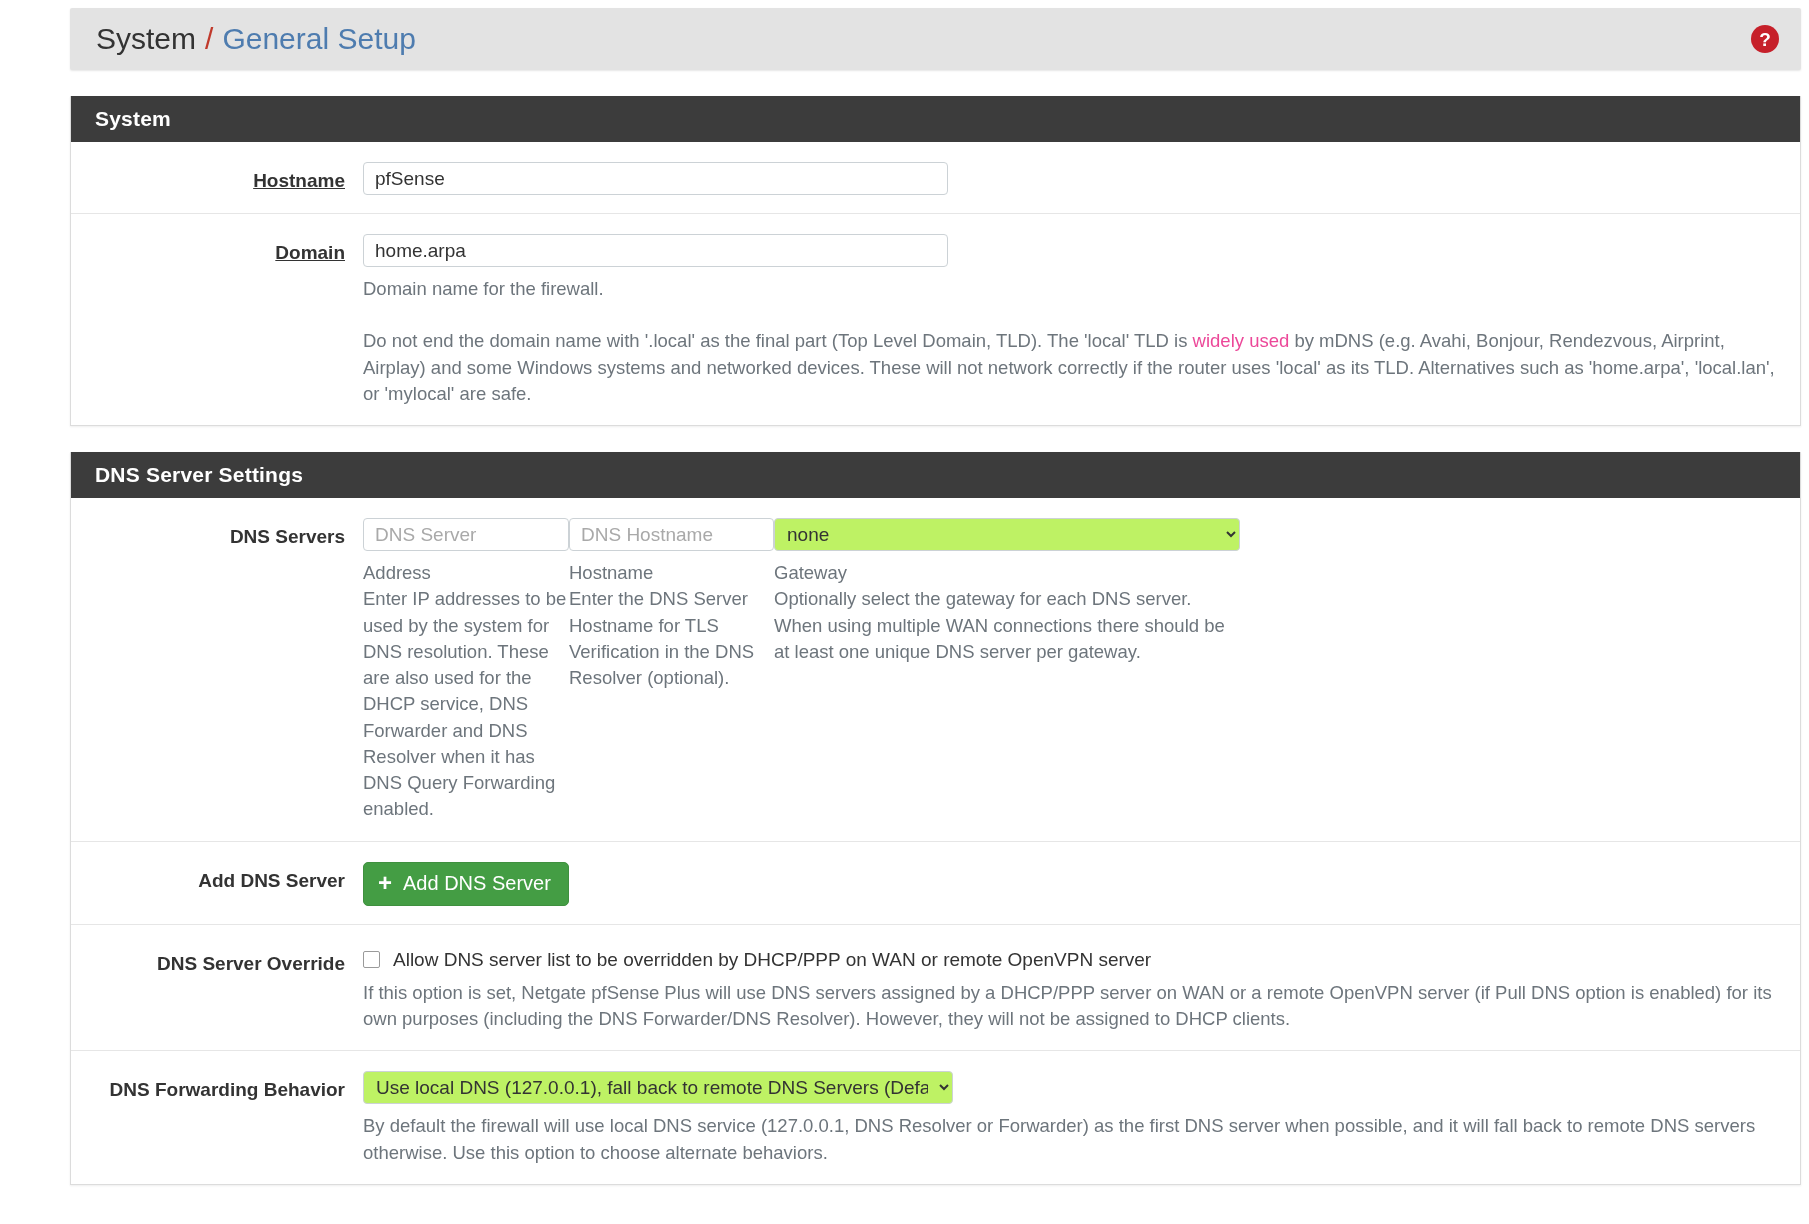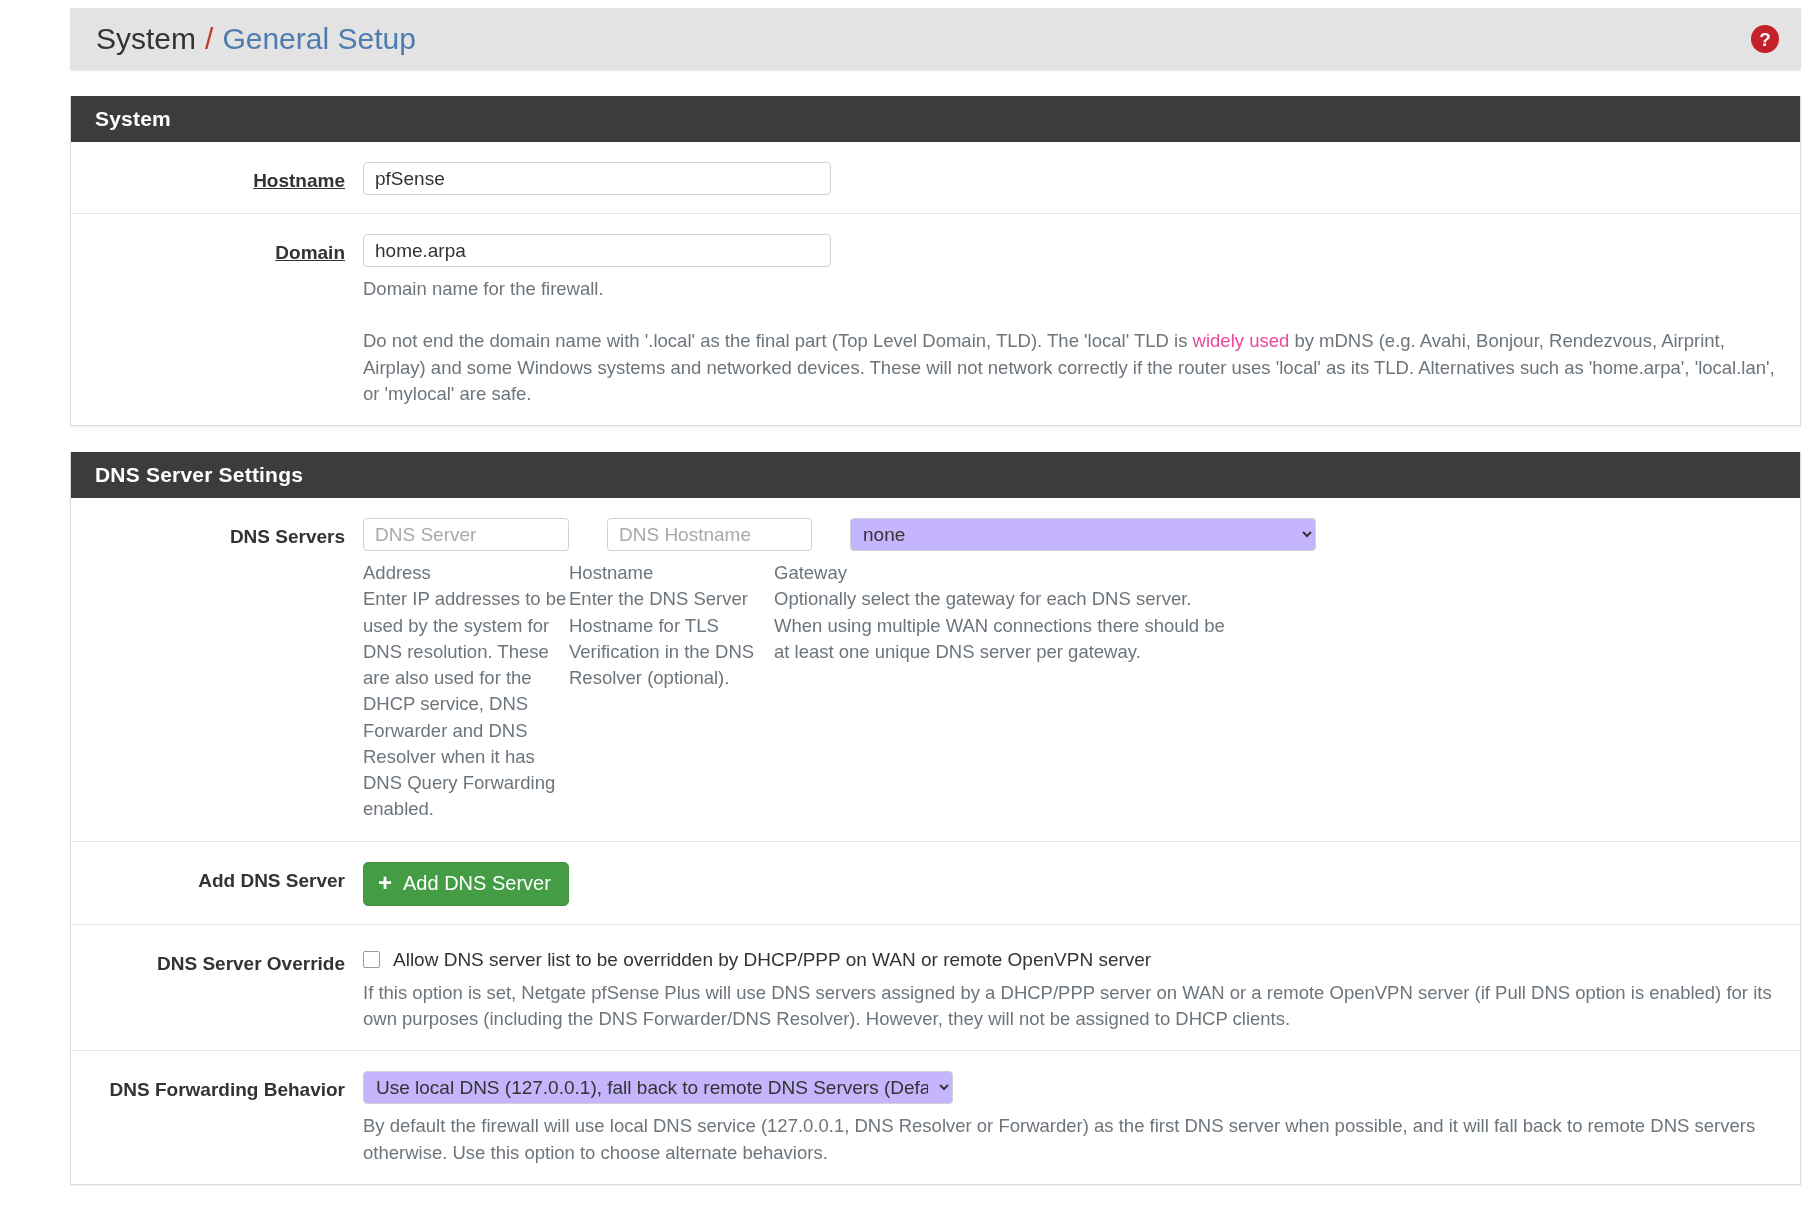--- a/index.html
+++ b/index.html
@@ -95,49 +95,49 @@
     border: 1px solid #ccd2d6;
     border-radius: 4px;
     font-size: 19px;
     color: #333333;
     padding: 0 11px;
     font-family: "Liberation Sans", sans-serif;
     background: #ffffff;
     outline: none;
   }
   .text-input::placeholder { color: #a9a9a9; }
-  .input-wide { width: 468px; }
+  .input-wide { width: 585px; }
   .input-dns { width: 206px; }
   .input-dnshost { width: 205px; }
 
   select.select-input {
     height: 33px;
     border: 1px solid #ccd2d6;
     border-radius: 4px;
     font-size: 19px;
     color: #333333;
     padding: 0 8px;
-    background: #c4b5fd;
+    background: #bef264;
     font-family: "Liberation Sans", sans-serif;
     outline: none;
     appearance: auto;
   }
   .select-gateway { width: 466px; }
   .select-behavior { width: 590px; }
 
   .help-text {
     font-size: 18.5px;
     color: #6d757c;
     line-height: 1.42;
     margin-top: 9px;
   }
   .help-text a { color: #ec4899; text-decoration: none; }
 
   
-  .dns-inputs { display: flex; gap: 38px; }
+  .dns-inputs { display: flex; }
   .dns-help-cols { display: flex; margin-top: 9px; }
   .dns-col-a { width: 206px; flex: 0 0 206px; }
   .dns-col-b { width: 205px; flex: 0 0 205px; }
   .dns-col-c { width: 466px; flex: 0 0 466px; }
   .col-title {
     font-size: 18.5px;
     color: #6d757c;
     line-height: 1.42;
   }
   .col-desc {

